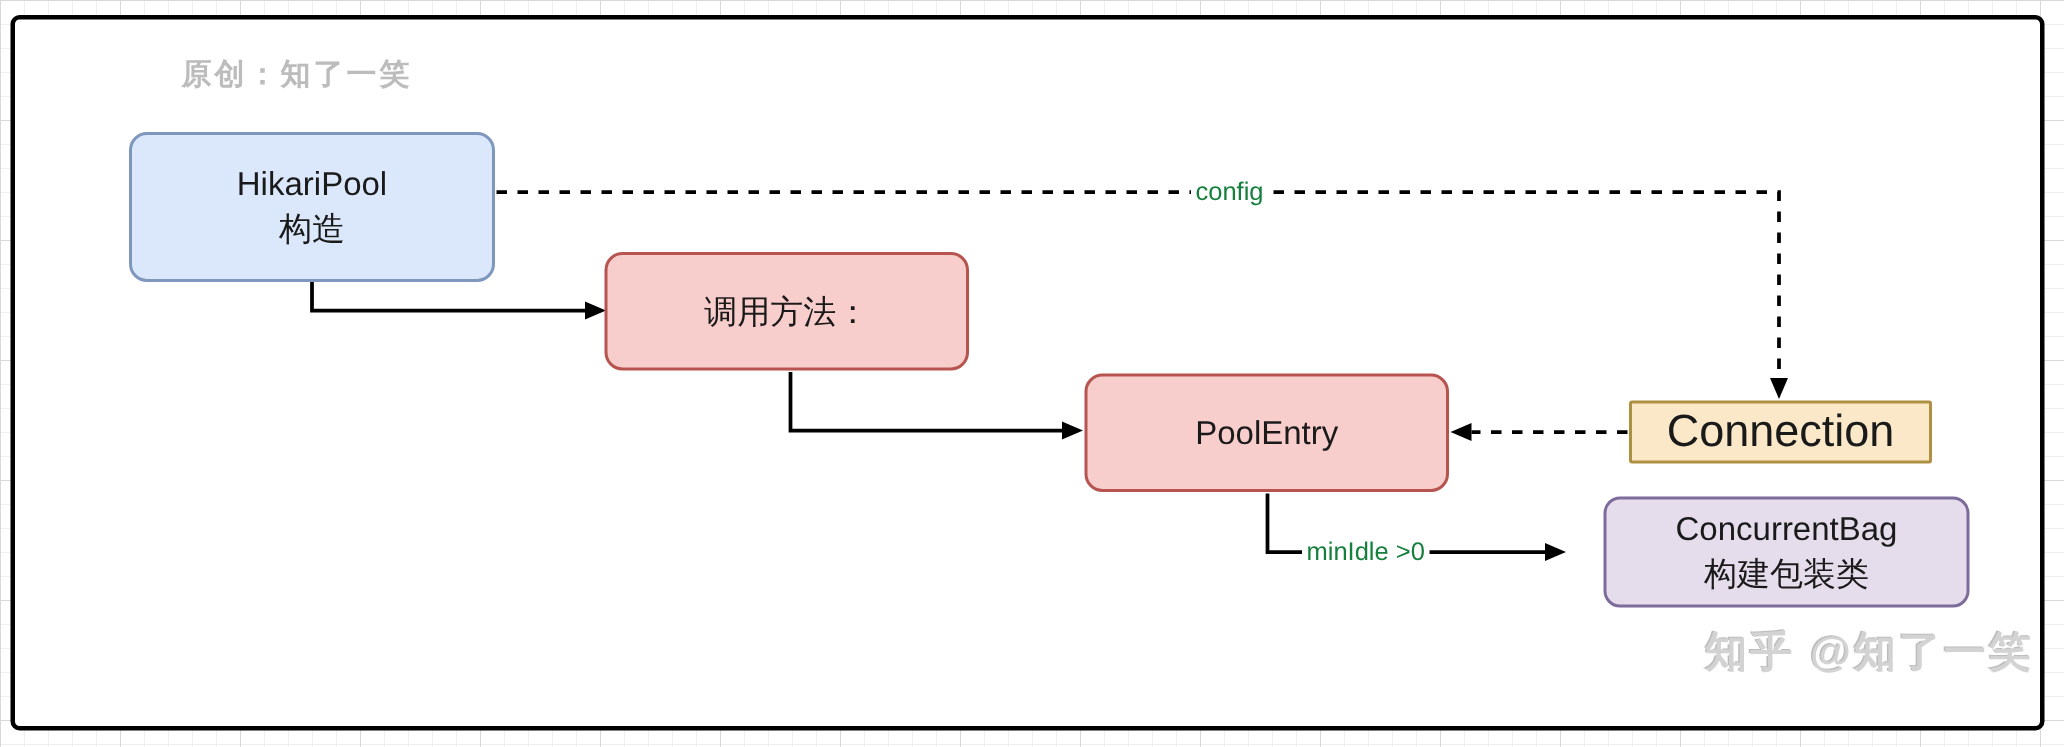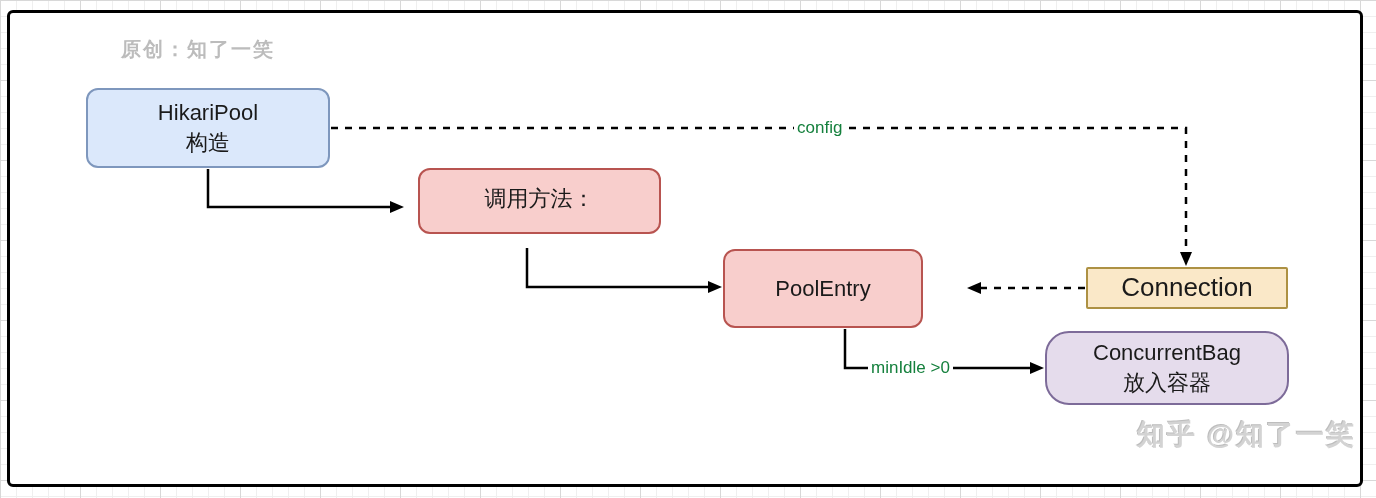--- a/index.html
+++ b/index.html
@@ -41,26 +41,26 @@
     align-items: center;
     justify-content: center;
     text-align: center;
     font-size: 22px;
     line-height: 1.35;
     color: #1a1a1a;
   }
   .node-blue   { background: #dbe8fb; border: 2px solid #7e97bd; border-radius: 12px; }
   .node-red    { background: #f8cecc; border: 2px solid #b85450; border-radius: 12px; }
   .node-yellow { background: #fae8c8; border: 2px solid #ad9143; border-radius: 2px; }
-  .node-purple { background: #e5dcec; border: 2px solid #7d6b99; border-radius: 24px; }
+  .node-purple { background: #e5dcec; border: 2px solid #7d6b99; border-radius: 11px; margin-left: 24px; }
 
-  #node-hikaripool    { left: 86px;   top: 88px;  width: 244px; height: 80px; }
-  #node-checkfailfast { left: 418px;  top: 168px; width: 243px; height: 66px; font-family: Liberation Mono, monospace; }
-  #node-poolentry     { left: 723px;  top: 249px; width: 200px; height: 79px; }
-  #node-connection    { left: 1086px; top: 267px; width: 202px; height: 42px; font-size: 26px; }
+  #node-hikaripool    { left: 86px;   top: 88px;  width: 244px; height: 100px; }
+  #node-checkfailfast { left: 403px;  top: 168px; width: 243px; height: 79px; }
+  #node-poolentry     { left: 723px;  top: 249px; width: 243px; height: 79px; }
+  #node-connection    { left: 1086px; top: 267px; width: 202px; height: 42px; font-size: 30px; }
   #node-concurrentbag { left: 1045px; top: 331px; width: 244px; height: 74px; }
 
   .edge-label {
     position: absolute;
     z-index: 4;
     background: #ffffff;
     color: #15803d;
     font-size: 17px;
     padding: 0 3px;
     white-space: nowrap;
@@ -128,21 +128,21 @@
   <div class="node node-red" id="node-poolentry">
     <div>PoolEntry</div>
   </div>
 
   <div class="node node-yellow" id="node-connection">
     <div>Connection</div>
   </div>
 
   <div class="node node-purple" id="node-concurrentbag">
     <div>ConcurrentBag</div>
-    <div>放入容器</div>
+    <div>构建包装类</div>
   </div>
 
   <div class="edge-label" id="label-config">config</div>
   <div class="edge-label" id="label-minidle">minIdle &gt;0</div>
 
   <div class="wm-bottom">知乎 @知了一笑</div>
 
 </div>
 
 </body></html>

